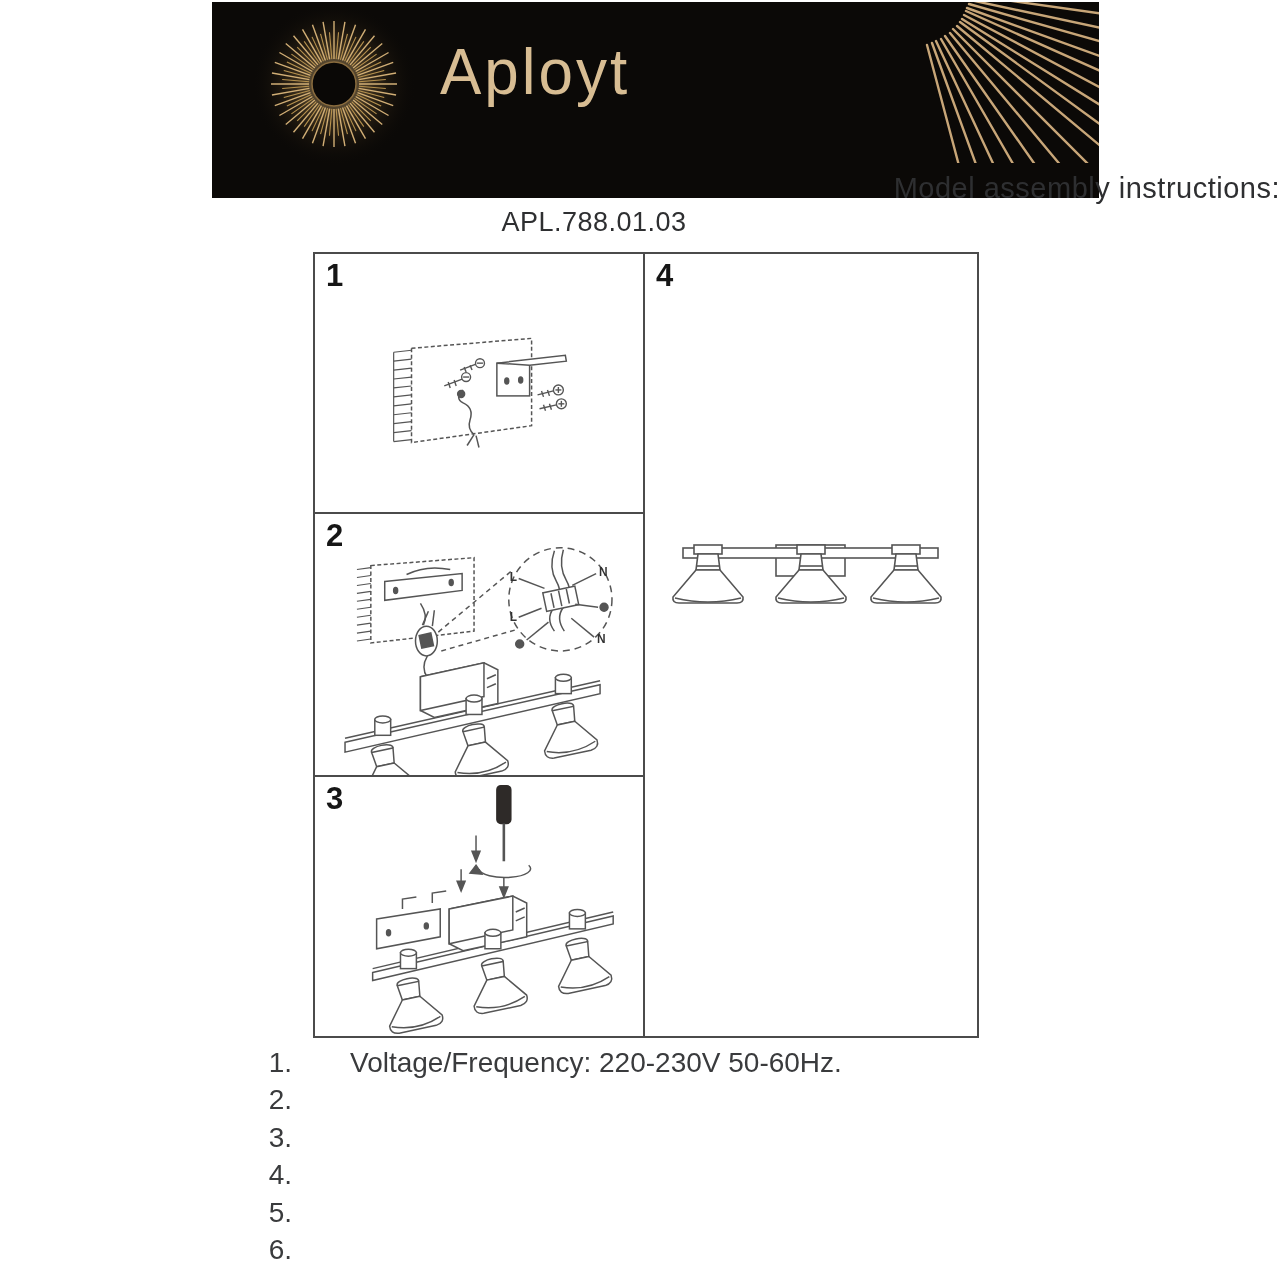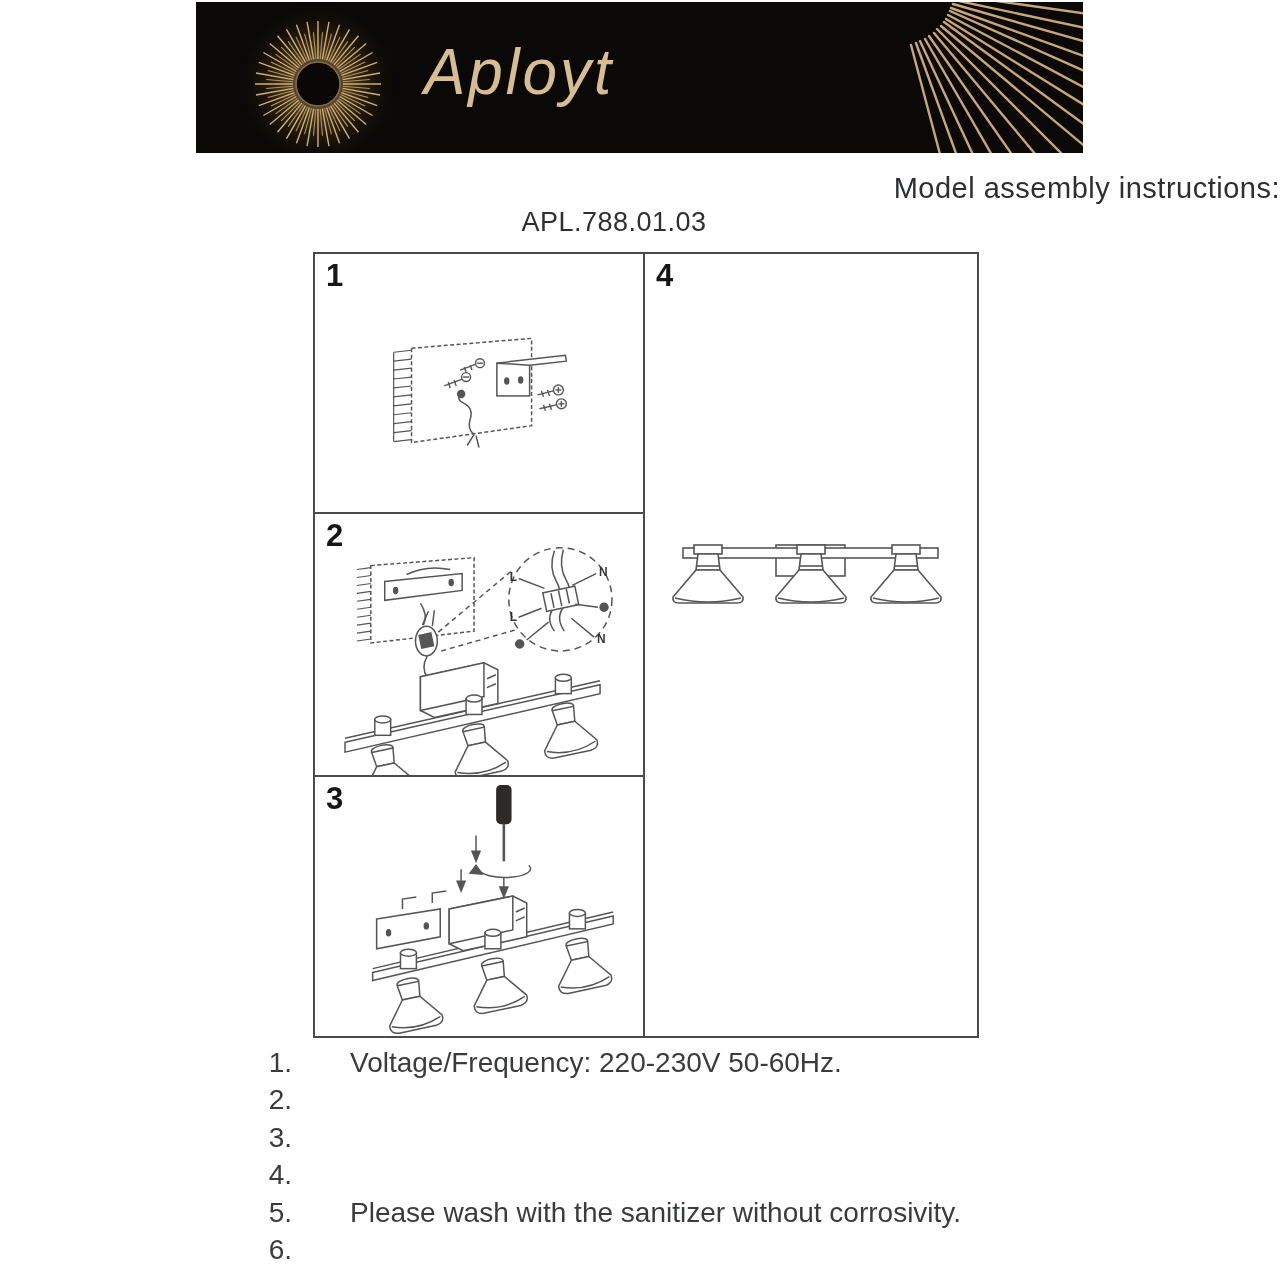--- a/index.html
+++ b/index.html
@@ -1,36 +1,36 @@
 <!DOCTYPE html>
 <html><head>
 <meta charset="utf-8">
 <style>
   html,body{margin:0;padding:0;}
   body{
     width:1280px;height:1280px;background:#ffffff;position:relative;
     font-family:"Liberation Sans", sans-serif;color:#313234;overflow:hidden;
   }
   .banner{
-    position:absolute;left:196px;top:2px;width:887px;height:151px;
-    background:#0b0907;overflow:hidden;font-style:italic;
+    position:absolute;left:212px;top:2px;width:887px;height:196px;
+    background:#0b0907;overflow:hidden;
   }
   .logo-svg{position:absolute;left:37px;top:-3px;}
   .brand{
     position:absolute;left:228px;top:34px;font-size:62px;font-weight:400;
     color:#d8bd93;letter-spacing:3px;transform:scaleY(1.04);
   }
   .fan-svg{position:absolute;left:0;top:0;}
   .title{
     position:absolute;left:0;top:172px;width:1280px;text-align:right;
     font-size:29px;color:#2e2f31;letter-spacing:.5px;
   }
   .model{
     position:absolute;left:0;top:207px;width:1188px;text-align:center;
-    font-size:27px;color:#2e2f31;letter-spacing:.5px;margin-left:20px;
+    font-size:27px;color:#2e2f31;letter-spacing:.5px;
   }
   .grid{
     position:absolute;left:313px;top:252px;width:666px;height:786px;
     box-sizing:border-box;border:2px solid #4b4b4b;
     display:grid;grid-template-columns:330px 1fr;grid-template-rows:260px 263px 1fr;
   }
   .cell{position:relative;background:#fff;}
   .c1{border-right:2px solid #4b4b4b;border-bottom:2px solid #4b4b4b;}
   .c2{border-right:2px solid #4b4b4b;border-bottom:2px solid #4b4b4b;}
   .c3{border-right:2px solid #4b4b4b;}
@@ -424,18 +424,17 @@
     <span class="ins-num">2.</span>
   </div>
   <div class="ins-row">
     <span class="ins-num">3.</span>
   </div>
   <div class="ins-row">
     <span class="ins-num">4.</span>
   </div>
   <div class="ins-row">
     <span class="ins-num">5.</span>
-    <span class="ins-text">Please wash with the sanitizer without corrosivity.</span>
   </div>
   <div class="ins-row">
     <span class="ins-num">6.</span>
   </div>
 </div>
 
 </body></html>

